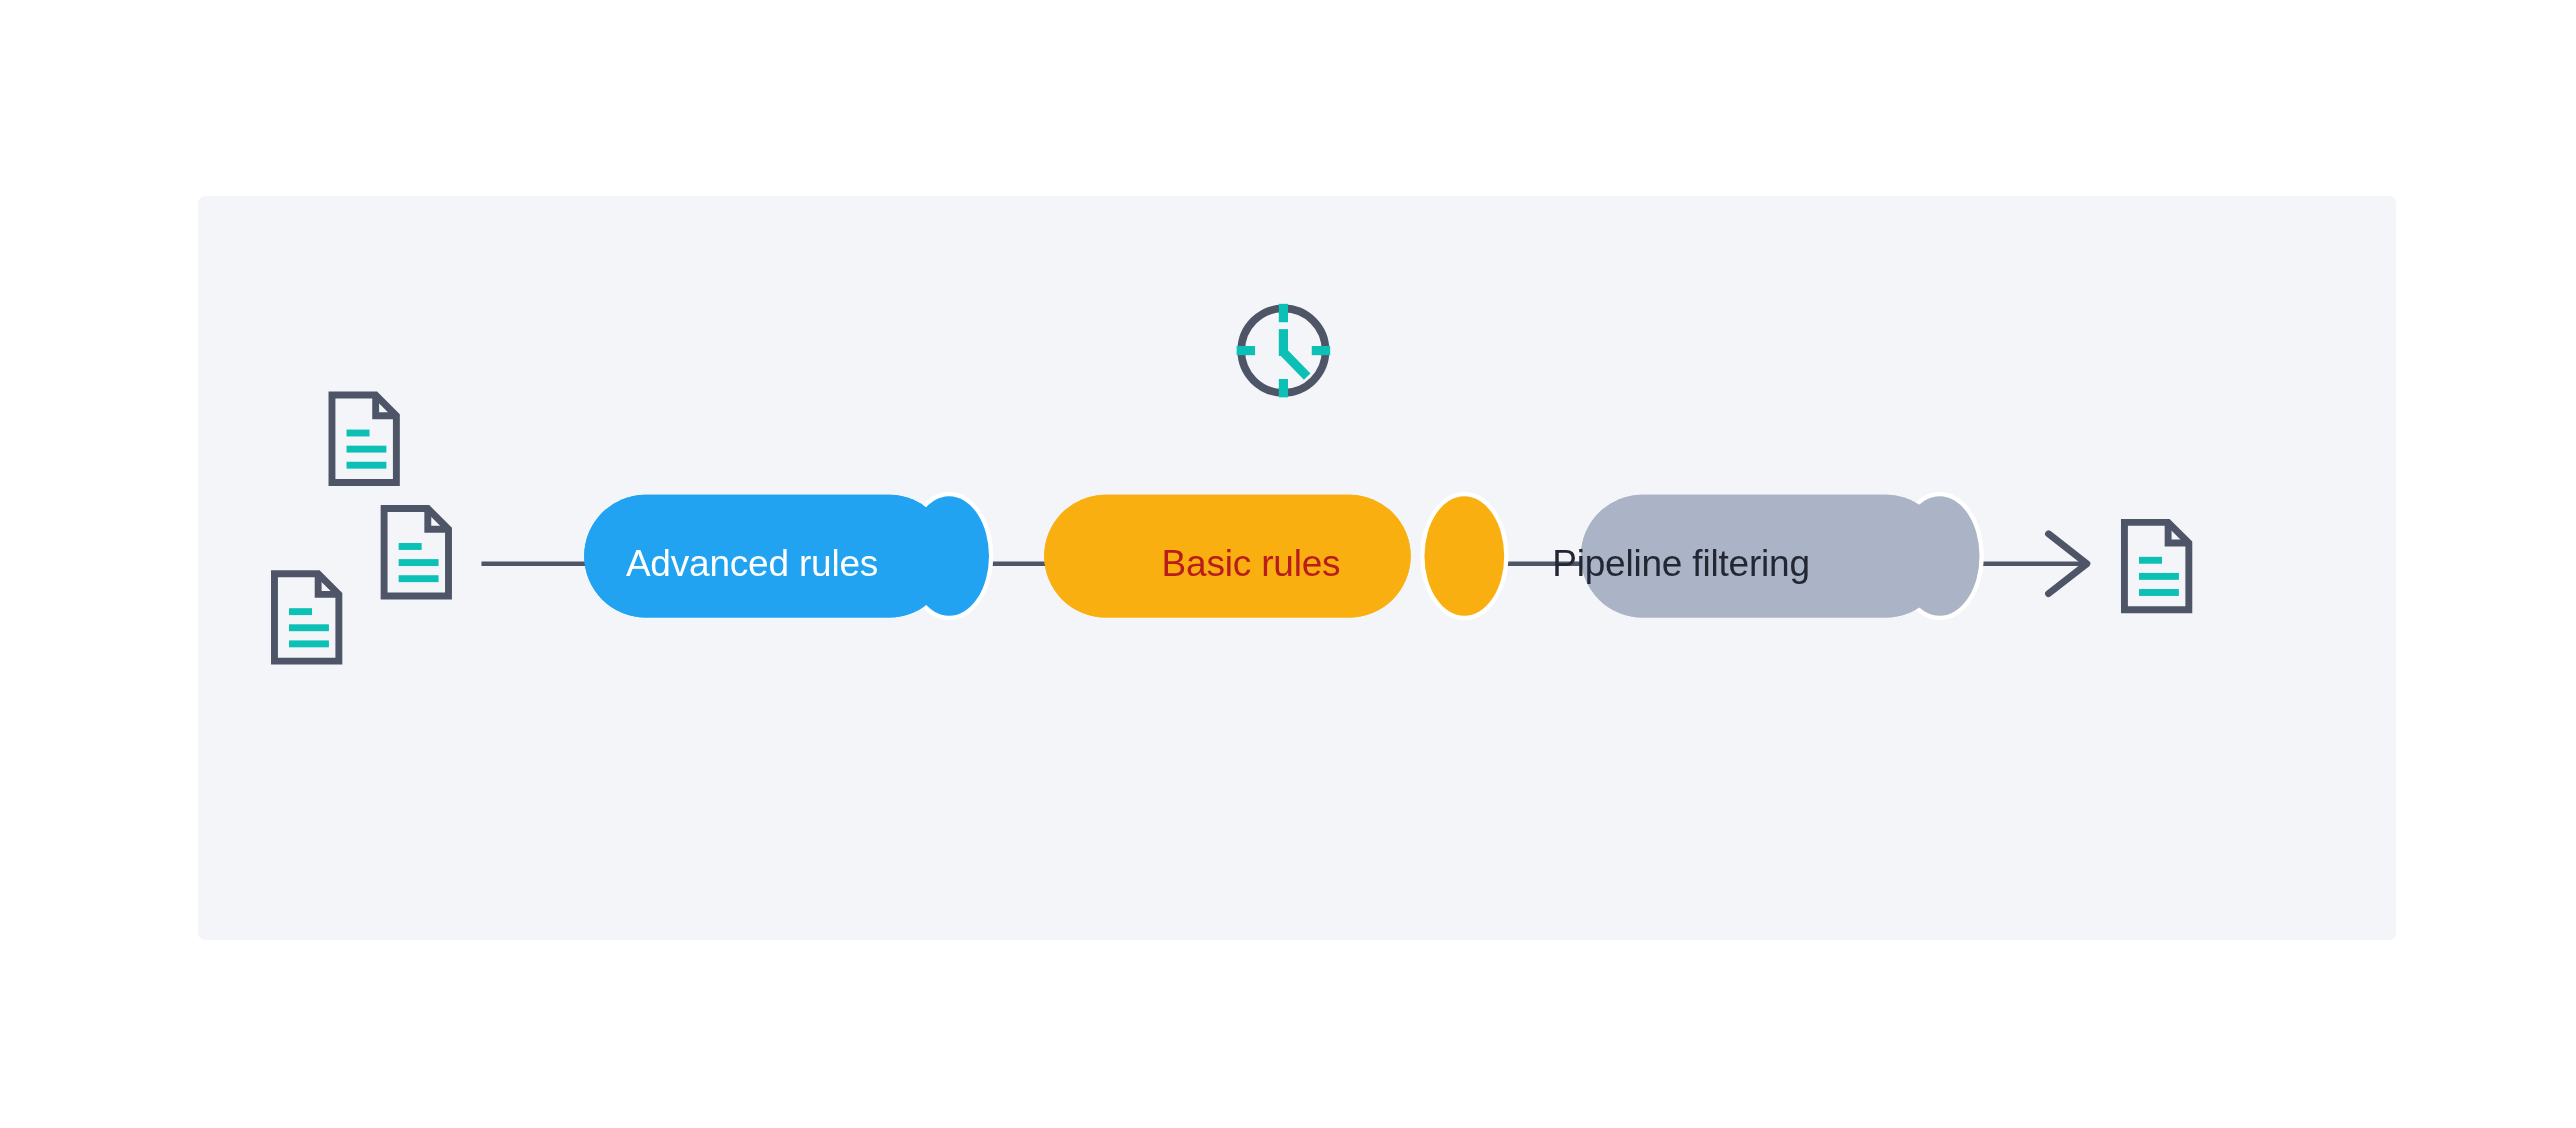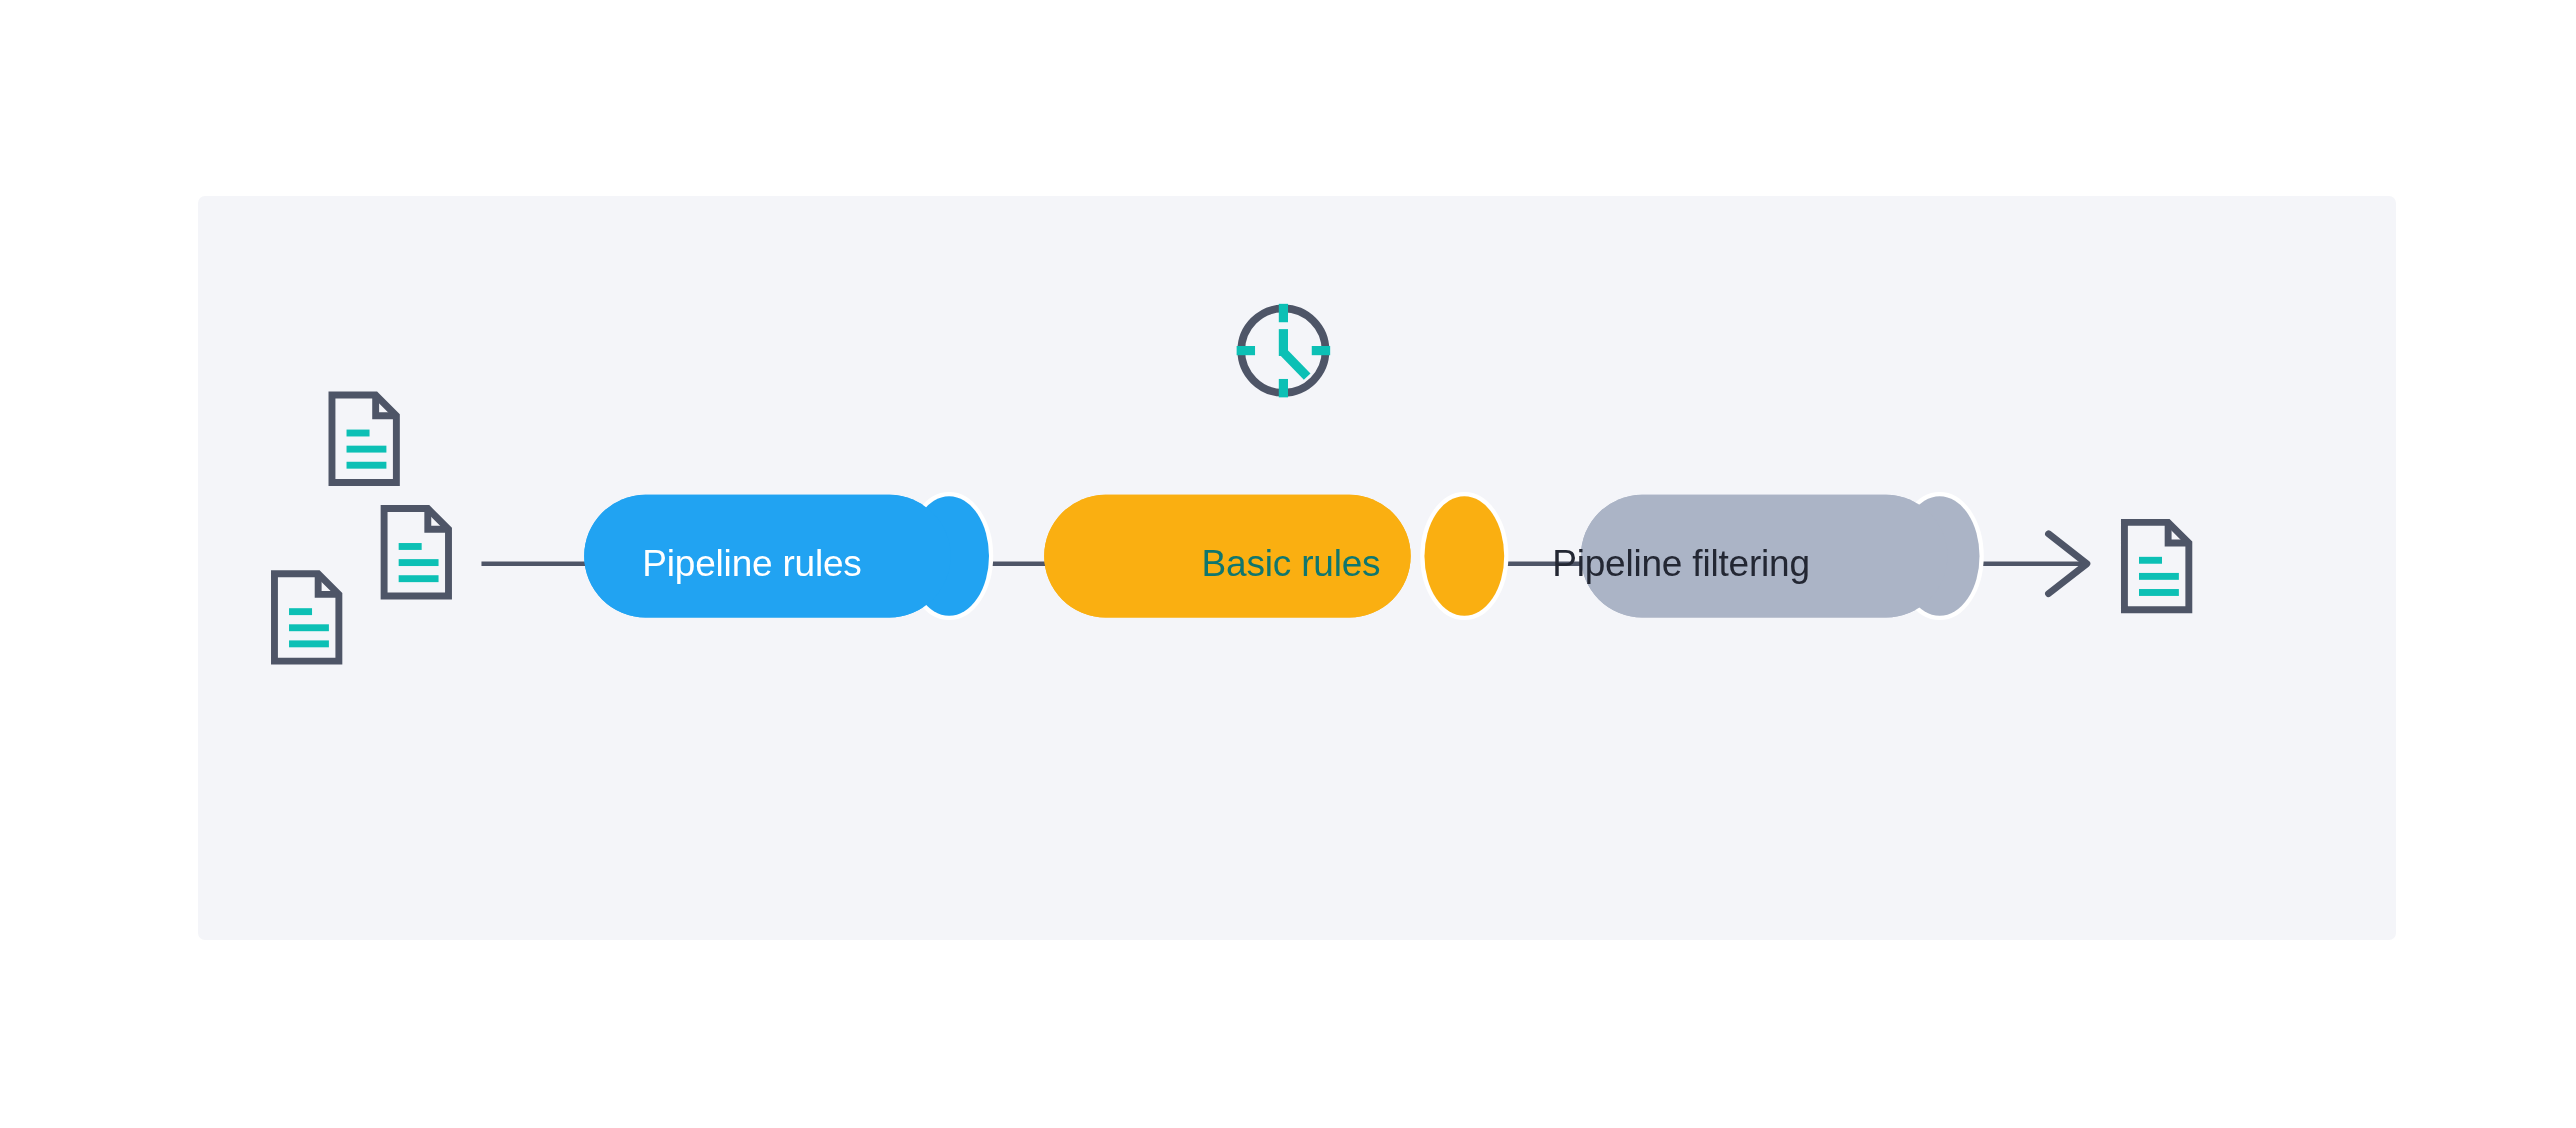--- a/index.html
+++ b/index.html
@@ -121,20 +121,20 @@
       <rect x="1711" y="451" width="24" height="12" fill="#0cc0b5"></rect>
       <rect x="1668" y="494" width="12" height="24" fill="#0cc0b5"></rect>
       <rect x="1613" y="451" width="24" height="12" fill="#0cc0b5"></rect>
 
       <line x1="1674" y1="429" x2="1674" y2="464" stroke="#0cc0b5" stroke-width="12" stroke-linecap="butt"></line>
 
       <line x1="1674" y1="459" x2="1705" y2="491" stroke="#0cc0b5" stroke-width="12" stroke-linecap="butt"></line>
     </g>
   </svg>
 
-  <div class="stage-label" style="left:752px; top:564px; color:#ffffff;">Pipeline rules</div>
+  <div class="stage-label" style="left:752px; top:564px; color:#ffffff;">Advanced rules</div>
 
-  <div class="stage-label" style="left:1291px; top:564px; color:#0f766e;">Basic rules</div>
+  <div class="stage-label" style="left:1251px; top:564px; color:#b91c1c;">Basic rules</div>
 
   <div class="stage-label" style="left:1681px; top:564px; color:#232733;">Pipeline filtering</div>
 
 </div>
 
 
 </body></html>

